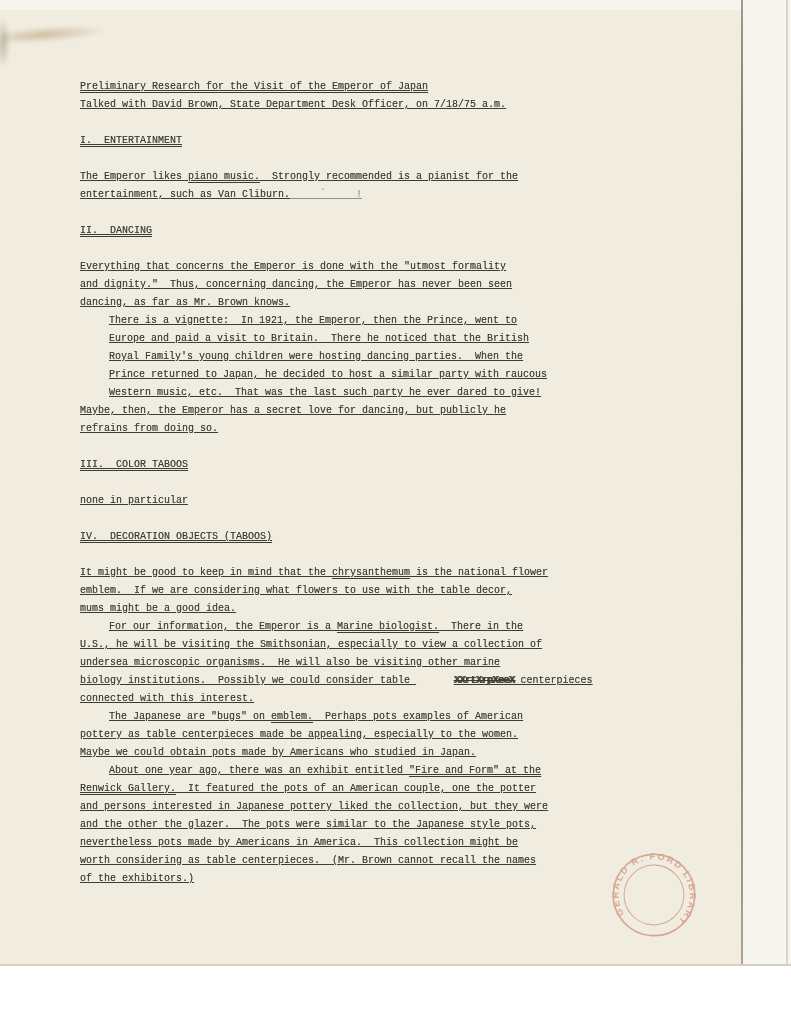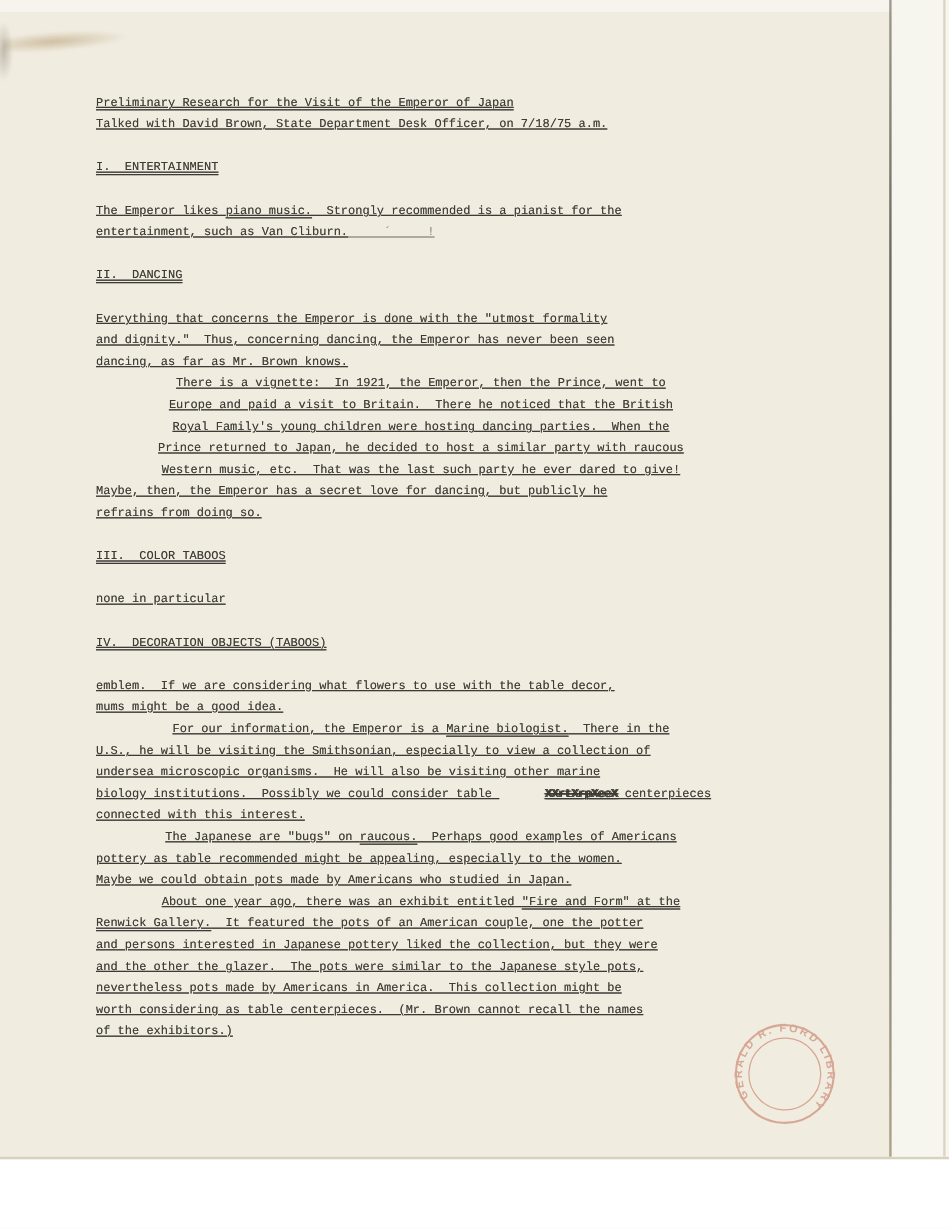--- a/index.html
+++ b/index.html
@@ -23,21 +23,21 @@
     filter:blur(1px);}
   .edge-strip{position:absolute;left:743px;top:0;width:48px;height:964px;background:#f7f6ee;}
   .edge-dark{position:absolute;left:741px;top:0;width:2px;height:964px;
     background:linear-gradient(#8a8376,#4a463f 22%,#3f3c37 45%,#6b675f 75%,#9a8f72);
     opacity:.78;}
   .edge-faint{position:absolute;left:786px;top:0;width:2px;height:964px;background:#ddd4c2;}
 
   .doc{position:absolute;left:80px;top:78px;font-size:10px;color:#3d3b35;
     text-shadow:0 0 .4px rgba(61,59,53,.55);text-decoration:underline;}
   .line{height:18px;line-height:18px;white-space:pre;}
-  .ind{padding-left:29px;text-align:center;}
+  .ind{padding-left:29px;}
   .block{margin:0;}
   .block.heading{margin:18px 0;}
   .block.title{margin:0 0 0 0;}
   .u{text-decoration:underline;text-underline-offset:3px;text-decoration-thickness:1.3px;}
   .faint{opacity:.5;}
   .struck{text-decoration:line-through;letter-spacing:-.5px;
     text-shadow:1px 0 0 currentColor, -0.5px 0 0 currentColor;margin-left:38px;}
 
   .stamp{position:absolute;left:602px;top:843px;width:104px;height:104px;
     color:#c4705a;opacity:.55;transform:rotate(-42deg);transform-origin:50% 50%;}
@@ -82,33 +82,34 @@
       <div class="block heading">
         <div class="line"><span class="u">III.  COLOR TABOOS</span></div>
       </div>
       <div class="block para">
         <div class="line"><span>none in particular</span></div>
       </div>
       <div class="block heading">
         <div class="line"><span class="u">IV.  DECORATION OBJECTS (TABOOS)</span></div>
       </div>
       <div class="block para">
+        <div class="line"><span>It might be good to keep in mind that the </span><span class="u">chrysanthemum</span><span> is the national flower</span></div>
         <div class="line"><span>emblem.  If we are considering what flowers to use with the table decor,</span></div>
         <div class="line"><span>mums might be a good idea.</span></div>
       </div>
       <div class="block para">
         <div class="line ind"><span>For our information, the Emperor is a </span><span class="u">Marine biologist.</span><span>  There in the</span></div>
         <div class="line"><span>U.S., he will be visiting the Smithsonian, especially to view a collection of</span></div>
         <div class="line"><span>undersea microscopic organisms.  He will also be visiting other marine</span></div>
         <div class="line"><span>biology institutions.  Possibly we could consider table </span><span class="struck">XXrtXrpXeeX</span><span> centerpieces</span></div>
         <div class="line"><span>connected with this interest.</span></div>
       </div>
       <div class="block para">
-        <div class="line ind"><span>The Japanese are "bugs" on </span><span class="u">raucous.</span><span>  Perhaps good examples of Americans</span></div>
-        <div class="line"><span>pottery as table recommended might be appealing, especially to the women.</span></div>
+        <div class="line ind"><span>The Japanese are "bugs" on </span><span class="u">emblem.</span><span>  Perhaps pots examples of American</span></div>
+        <div class="line"><span>pottery as table centerpieces made be appealing, especially to the women.</span></div>
         <div class="line"><span>Maybe we could obtain pots made by Americans who studied in Japan.</span></div>
       </div>
       <div class="block para">
         <div class="line ind"><span>About one year ago, there was an exhibit entitled </span><span class="u">"Fire and Form" at the</span></div>
         <div class="line"><span class="u">Renwick Gallery.</span><span>  It featured the pots of an American couple, one the potter</span></div>
         <div class="line"><span>and persons interested in Japanese pottery liked the collection, but they were</span></div>
         <div class="line"><span>and the other the glazer.  The pots were similar to the Japanese style pots,</span></div>
         <div class="line"><span>nevertheless pots made by Americans in America.  This collection might be</span></div>
         <div class="line"><span>worth considering as table centerpieces.  (Mr. Brown cannot recall the names</span></div>
         <div class="line"><span>of the exhibitors.)</span></div>

